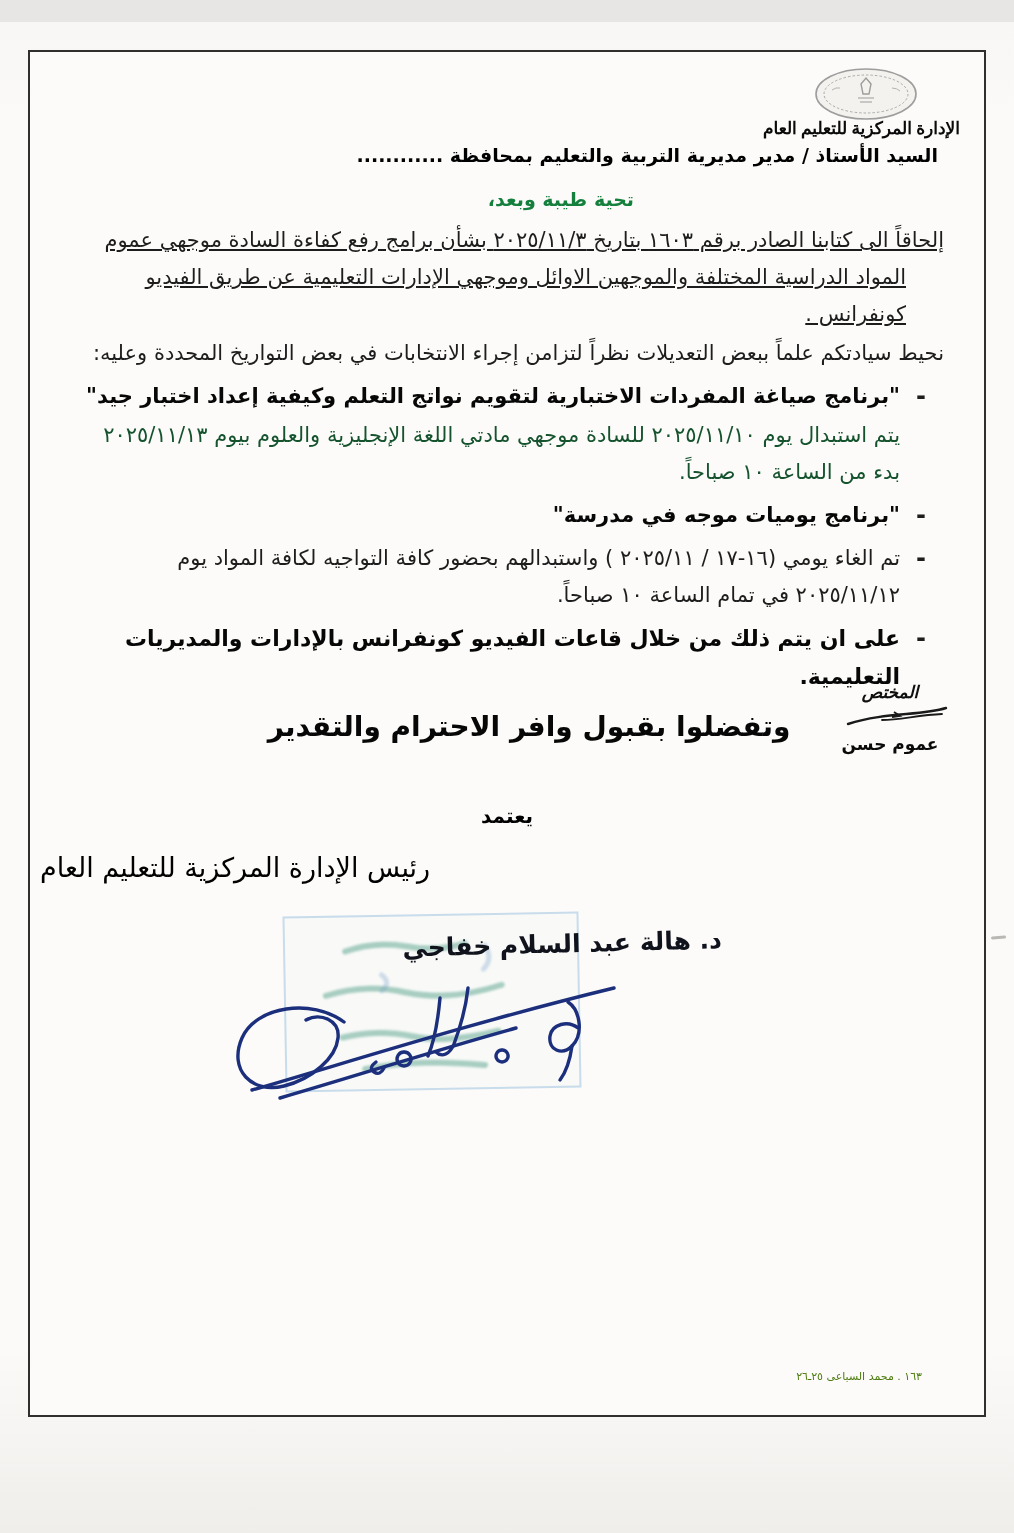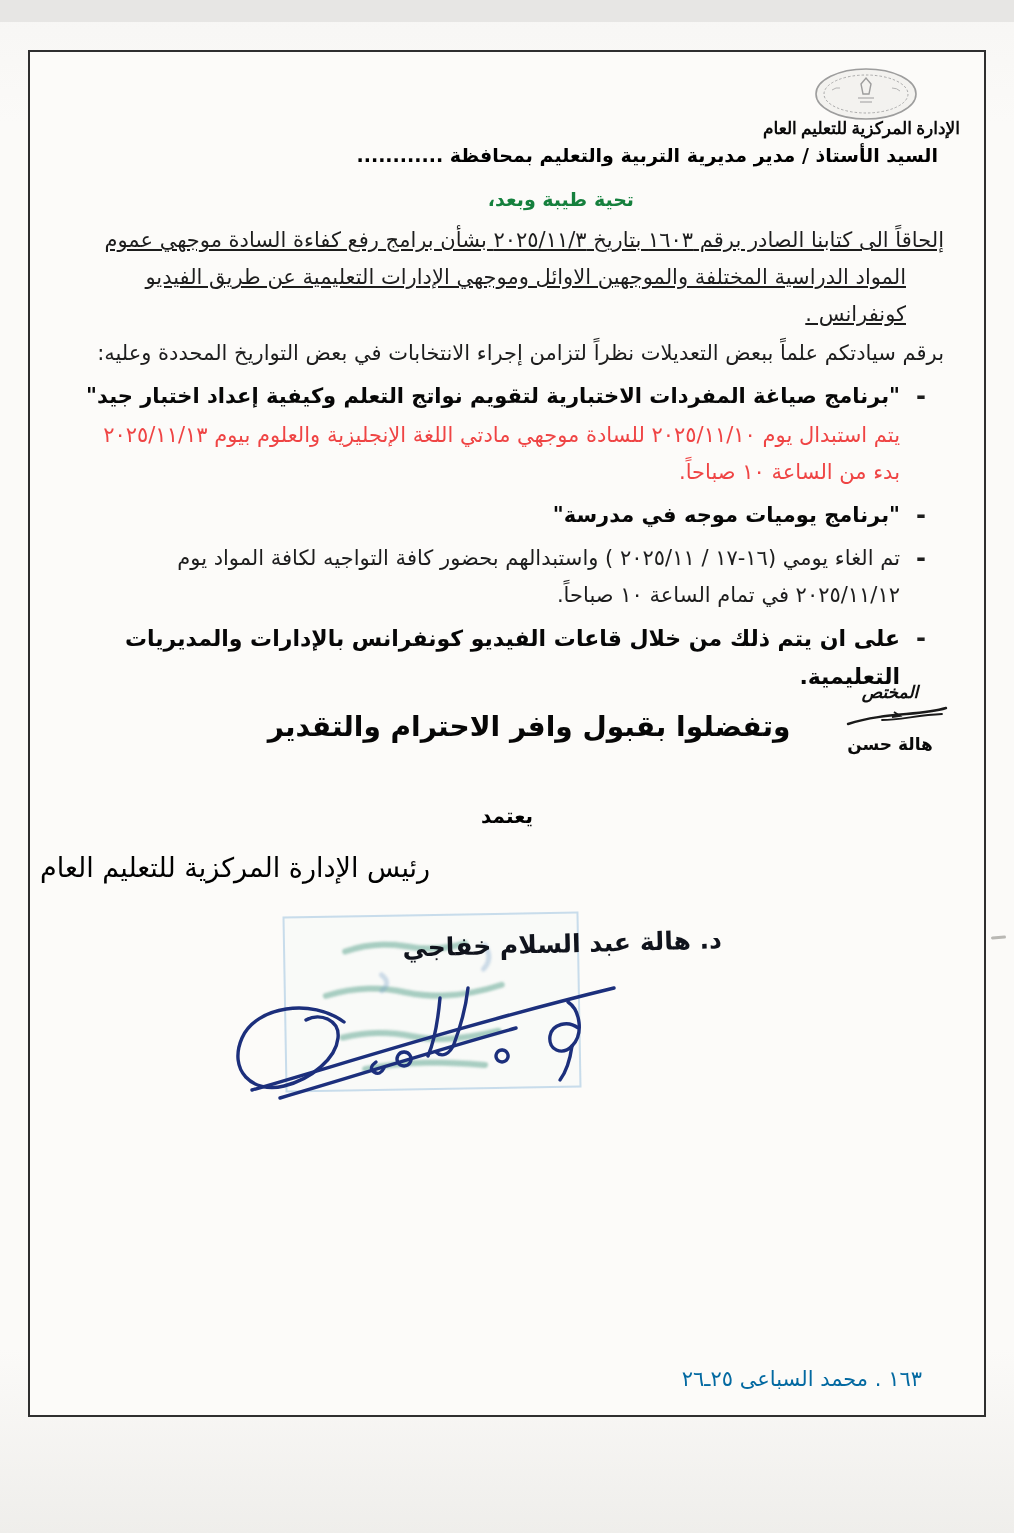--- a/index.html
+++ b/index.html
@@ -19,42 +19,42 @@
   .recipient{position:absolute;top:92px;right:46px;font-size:19px;font-weight:bold;color:#000;letter-spacing:-.5px;}
   .greeting{position:absolute;top:136px;right:350px;font-size:19px;font-weight:bold;color:#15803d;}
   .flow{position:absolute;top:170px;right:40px;left:54px;font-size:21px;line-height:37px;text-align:right;}
   .flow p{margin:0;}
   .intro{padding-right:38px;text-indent:-38px;text-decoration:underline;}
   .notice{margin-top:2px !important;}
   ul.points{list-style:none;margin:6px 0 0 0;padding:0 18px 0 0;}
   ul.points li{position:relative;padding-right:26px;margin-bottom:6px;}
   ul.points li .marker{position:absolute;right:0;top:0;font-weight:bold;font-size:24px;}
   .b-bold{font-weight:bold;color:#070707;}
-  li .sub{font-weight:normal;color:#ef4444;margin-top:2px;}
+  li .sub{font-weight:normal;color:#14532d;margin-top:2px;}
   .closing{margin-top:12px !important;text-align:center;padding-left:30px;
     font-size:28px;font-weight:bold;color:#070707;}
   .specialist{position:absolute;top:630px;right:24px;width:140px;text-align:center;}
   .specialist .label{font-size:17px;font-weight:bold;font-style:italic;color:#101010;}
   .specialist .name{font-size:17px;font-weight:bold;color:#0a0a0a;margin-top:2px;}
   .approve-word{position:absolute;top:752px;left:0;right:0;text-align:center;
     font-size:20px;font-weight:600;letter-spacing:4px;color:#000000;}
   .approver-title{position:absolute;top:800px;left:10px;right:0;text-align:left;
     font-size:27px;font-weight:normal;color:#000;}
   .stamp{
     position:absolute;top:862px;right:404px;width:292px;height:172px;
     border:2px solid rgba(140,185,220,.45);transform:rotate(-1deg);
     background:rgba(210,235,245,.06);
   }
   .stamp svg{width:100%;height:100%;filter:blur(1.3px);}
   .approver-name{
     position:absolute;top:878px;right:262px;width:360px;text-align:right;
     font-size:25px;font-weight:bold;color:#10131c;transform:rotate(-1.5deg);
   }
   .signature{position:absolute;top:902px;right:348px;width:420px;height:155px;}
-  .footer-note{position:absolute;bottom:24px;right:62px;font-size:21px;color:#0369a1;}
+  .footer-note{position:absolute;bottom:32px;right:62px;font-size:11px;color:#4d7c0f;}
   .edge-dash{position:absolute;left:991px;top:936px;width:15px;height:3px;background:#b9b8b4;transform:rotate(-4deg);border-radius:2px;}
 </style>
 </head>
 <body>
 
 <div class="top-band"></div>
 
 <div class="doc-frame">
 
   <div class="seal">
@@ -68,21 +68,21 @@
   </div>
 
   <div class="org-label">الإدارة المركزية للتعليم العام</div>
 
   <div class="recipient">السيد الأستاذ / مدير مديرية التربية والتعليم بمحافظة ............</div>
 
   <div class="greeting">تحية طيبة وبعد،</div>
 
   <div class="flow">
     <p class="intro">إلحاقاً الى كتابنا الصادر برقم ١٦٠٣ بتاريخ ٢٠٢٥/١١/٣ بشأن برامج رفع كفاءة السادة موجهي عموم المواد الدراسية المختلفة والموجهين الاوائل وموجهي الإدارات التعليمية عن طريق الفيديو كونفرانس .</p>
-    <p class="notice">برقم سيادتكم علماً ببعض التعديلات نظراً لتزامن إجراء الانتخابات في بعض التواريخ المحددة وعليه:</p>
+    <p class="notice">نحيط سيادتكم علماً ببعض التعديلات نظراً لتزامن إجراء الانتخابات في بعض التواريخ المحددة وعليه:</p>
 
     <ul class="points">
       <li>
         <span class="marker">-</span>
         <span class="b-bold">"برنامج صياغة المفردات الاختبارية لتقويم نواتج التعلم وكيفية إعداد اختبار جيد"</span>
         <div class="sub">يتم استبدال يوم ٢٠٢٥/١١/١٠ للسادة موجهي مادتي اللغة الإنجليزية والعلوم بيوم ٢٠٢٥/١١/١٣ بدء من الساعة ١٠ صباحاً.</div>
       </li>
       <li>
         <span class="marker">-</span>
         <span class="b-bold">"برنامج يوميات موجه في مدرسة"</span>
@@ -100,21 +100,21 @@
     <p class="closing">وتفضلوا بقبول وافر الاحترام والتقدير</p>
   </div>
 
   <div class="specialist">
     <div class="label">المختص</div>
     <svg width="120" height="26" viewBox="0 0 120 26">
       <path d="M116 6 C 90 14, 55 10, 18 22" fill="none" stroke="#1a1a1a" stroke-width="2.4" stroke-linecap="round"></path>
       <path d="M112 12 C 88 13, 70 18, 52 18" fill="none" stroke="#1a1a1a" stroke-width="1.8" stroke-linecap="round"></path>
       <path d="M64 10 l6 4 l-8 1" fill="none" stroke="#1a1a1a" stroke-width="1.8"></path>
     </svg>
-    <div class="name">هالة حسن</div>
+    <div class="name">عموم حسن</div>
   </div>
 
   <div class="approve-word">يعتمد</div>
 
   <div class="approver-title">رئيس الإدارة المركزية للتعليم العام</div>
 
   <div class="stamp">
     <svg viewBox="0 0 292 172" xmlns="http://www.w3.org/2000/svg">
       <g fill="none" stroke="rgba(100,168,147,.55)" stroke-width="6" stroke-linecap="round">
         <path d="M60 34 q30 -10 62 -4 q28 6 58 -2"></path>

